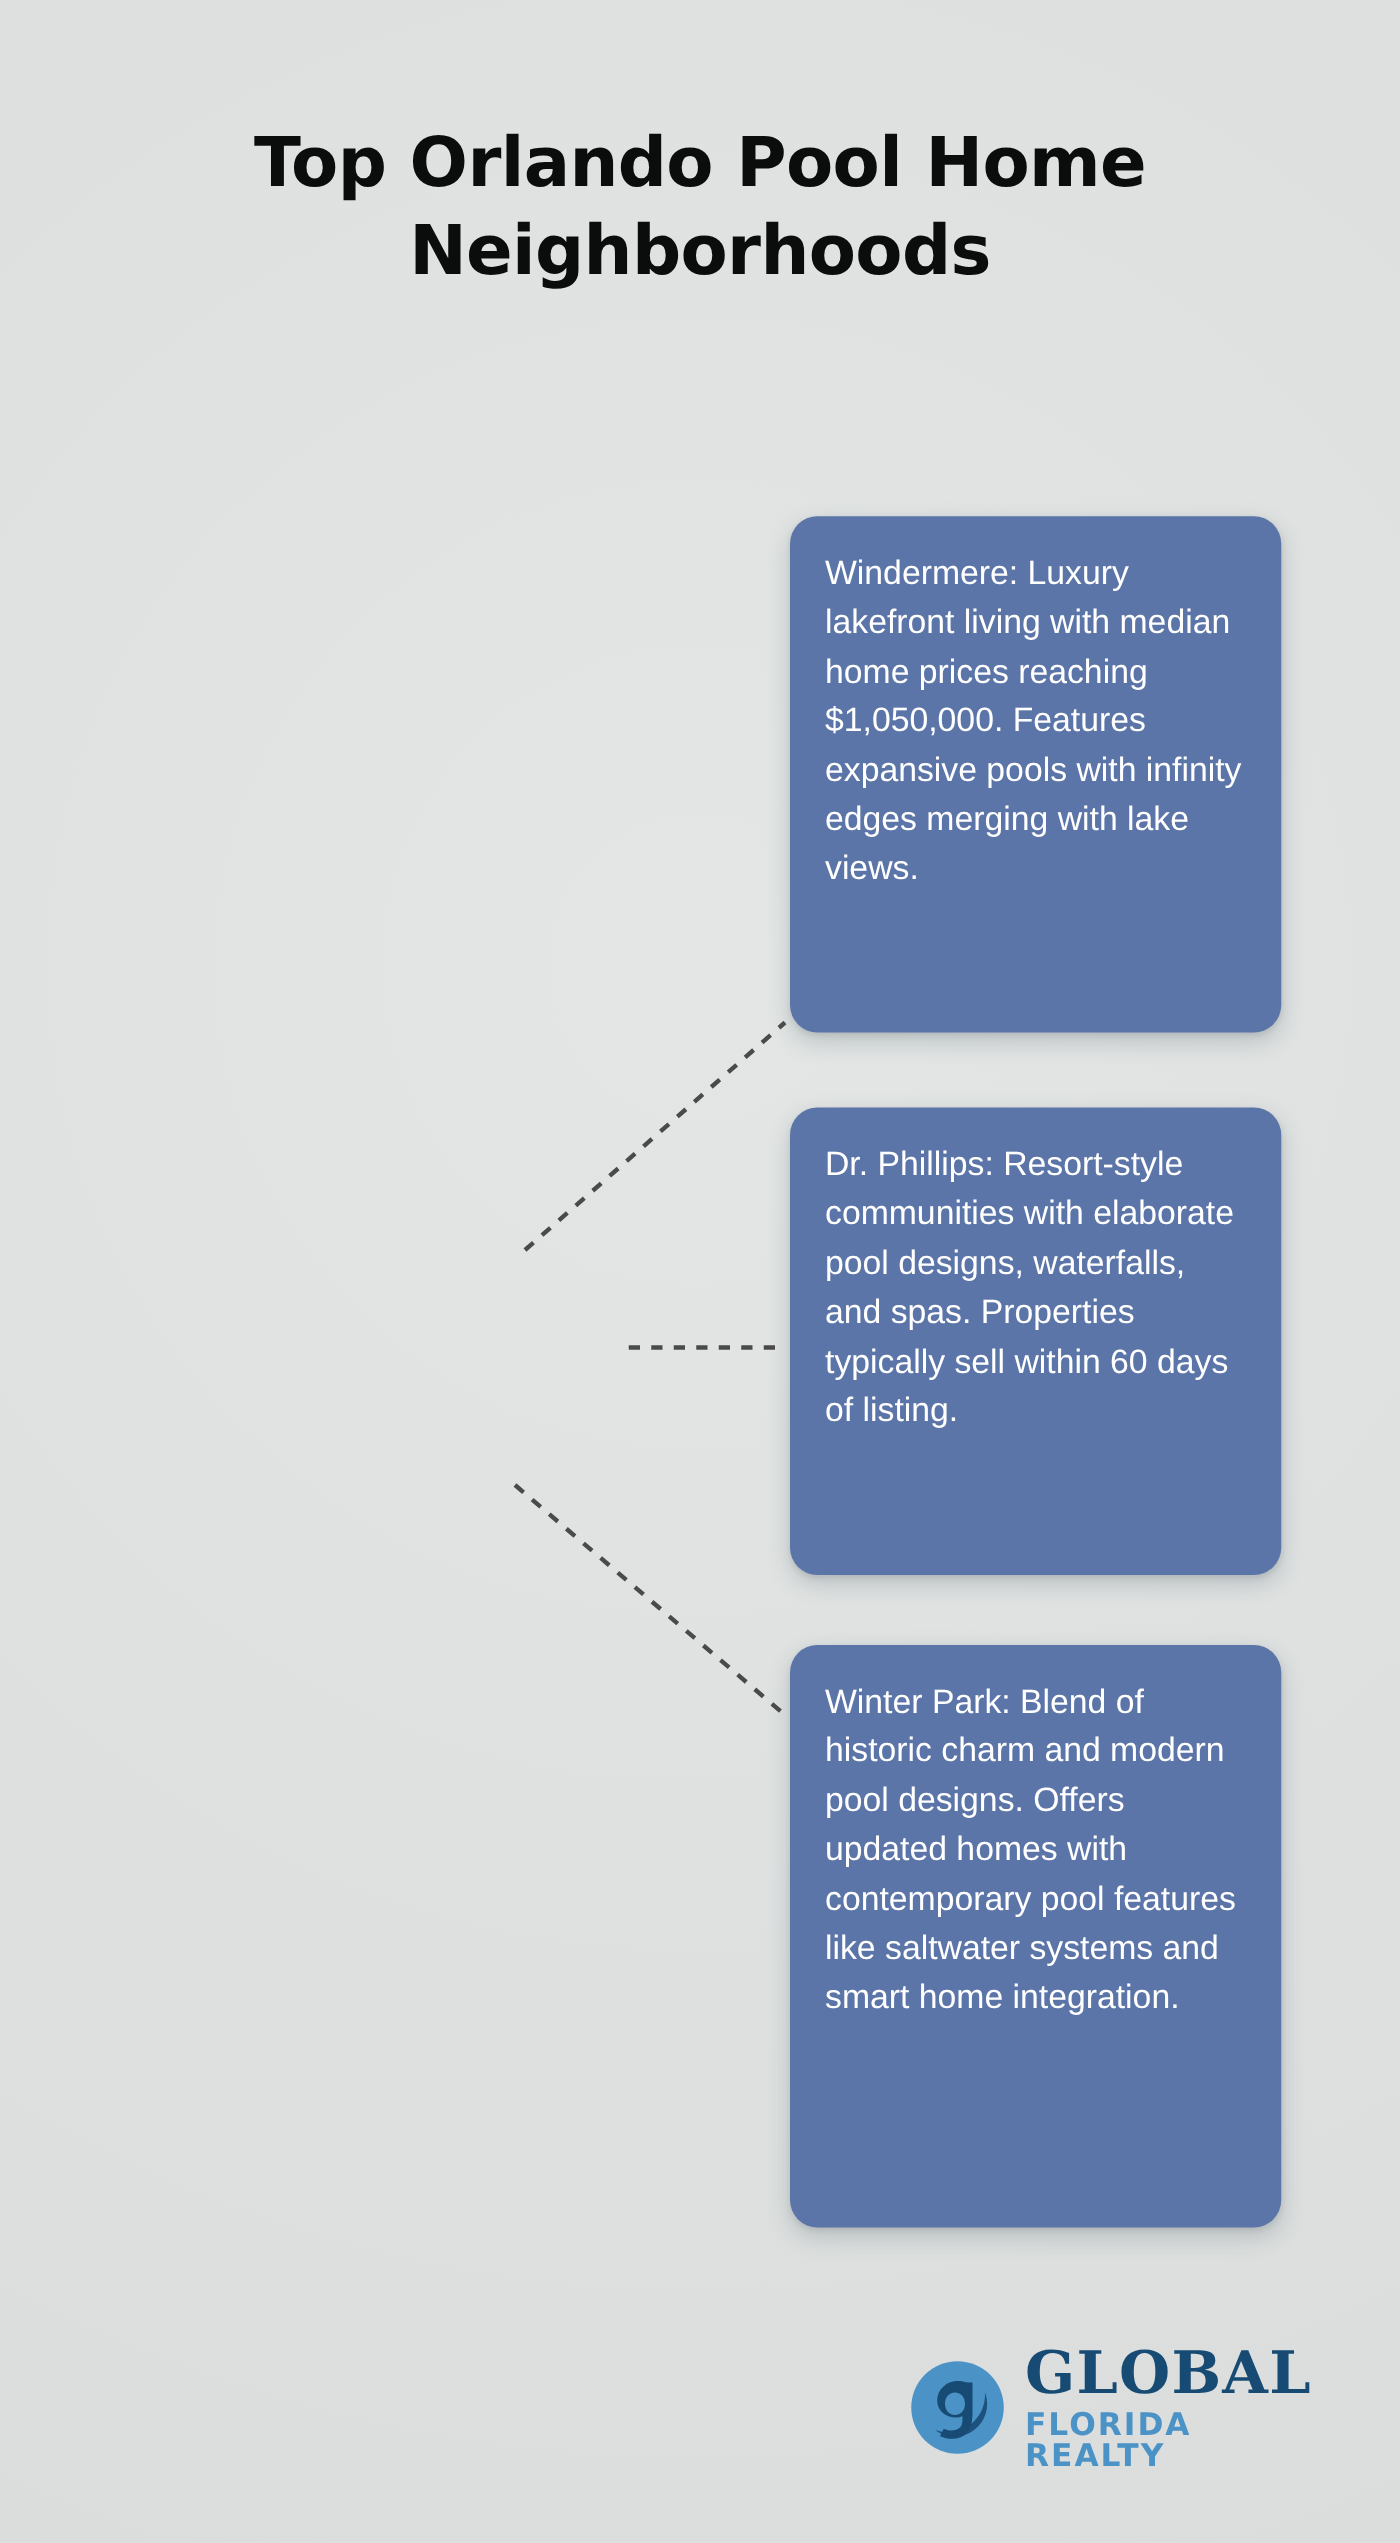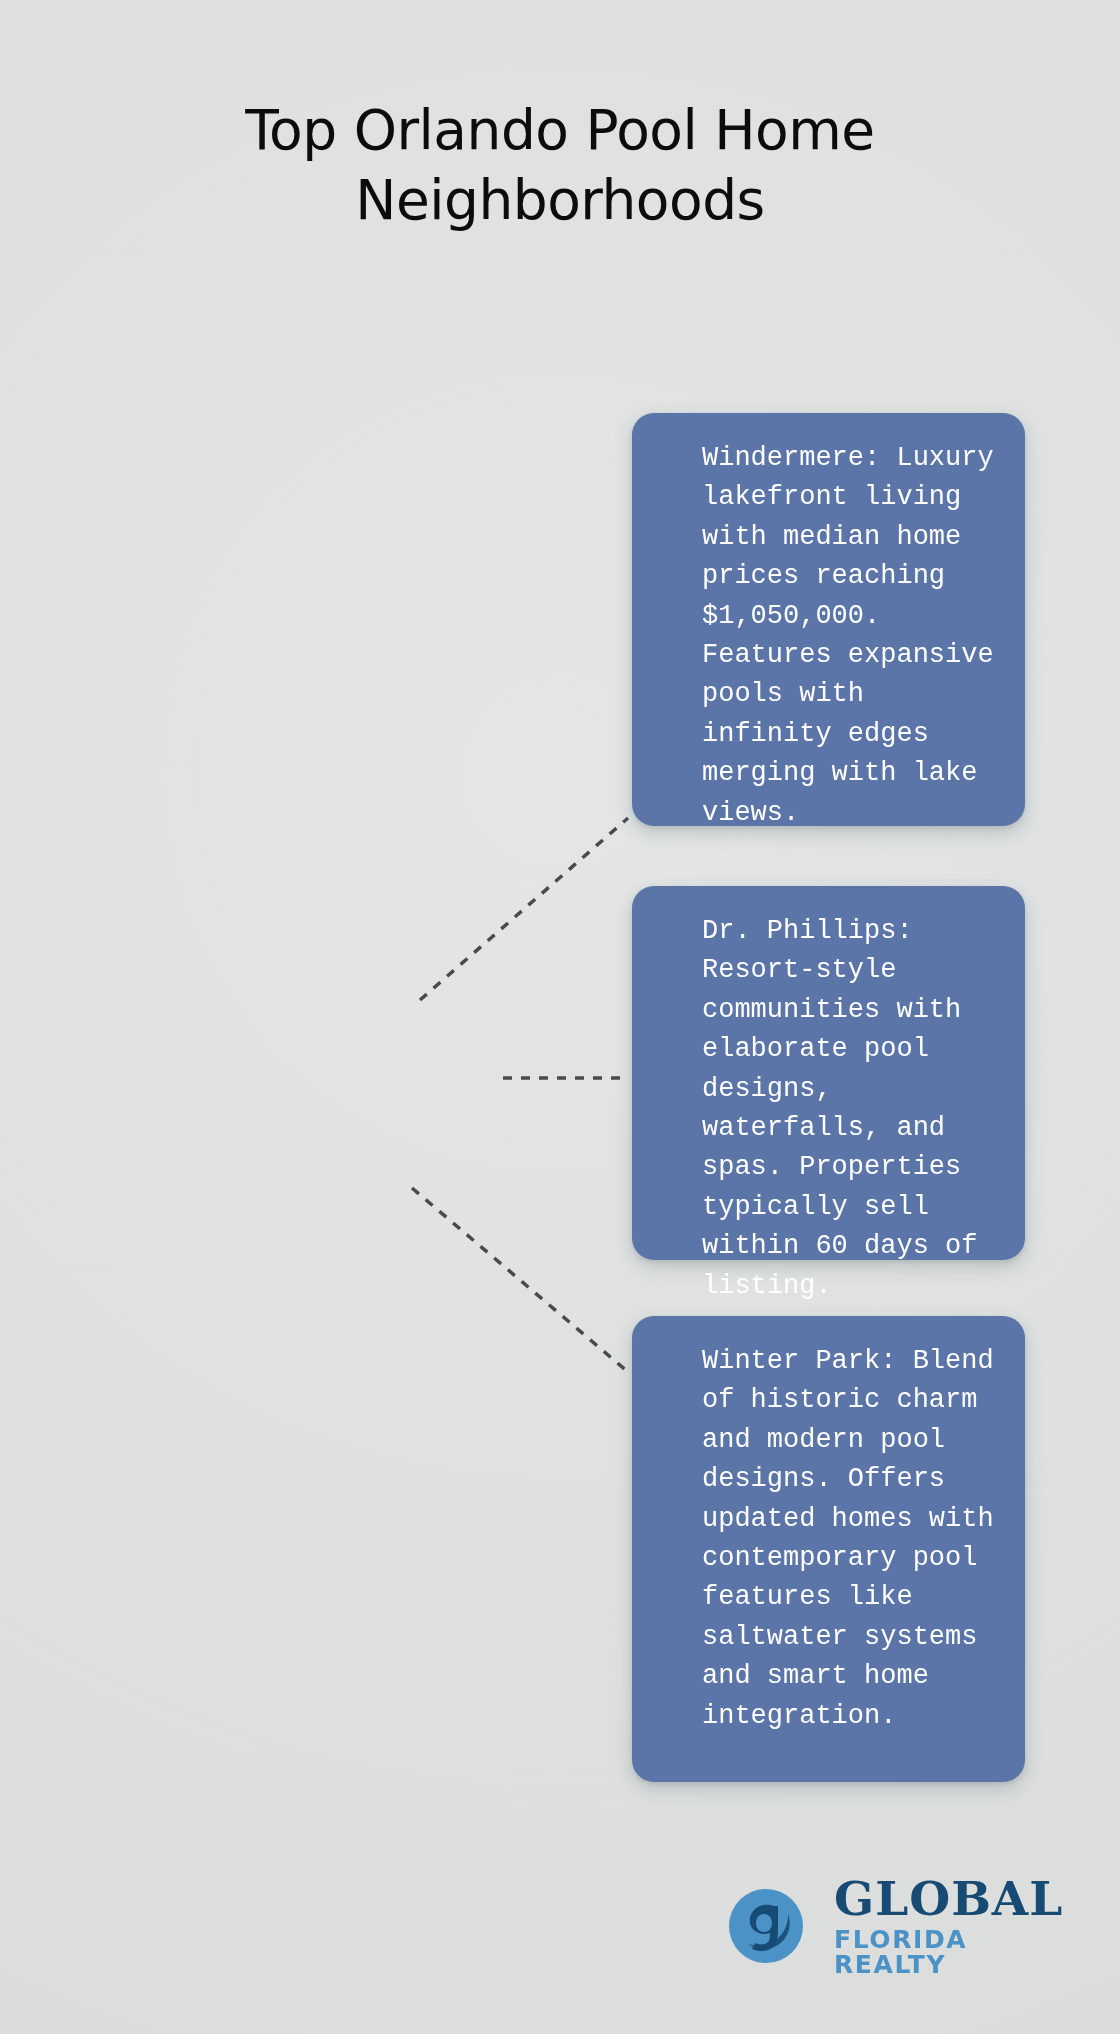--- a/index.html
+++ b/index.html
@@ -30,21 +30,21 @@
     top: 95px;
     width: 1120px;
     text-align: center;
     padding: 0 90px;
     box-sizing: border-box;
   }
   .title {
     font-family: "DejaVu Sans", sans-serif;
     font-size: 55px;
     line-height: 1.28;
-    font-weight: normal;
+    font-weight: bold;
     color: #0b0c0c;
     letter-spacing: -0.5px;
     margin: 0;
   }
 
   
   .diagram {
     position: absolute;
     left: 0;
     top: 0;
@@ -90,42 +90,41 @@
   .card {
     position: absolute;
     background: #5c75a8;
     border-radius: 22px;
     box-shadow: 0 7px 18px rgba(110,120,130,0.32),
                 0 2px 4px rgba(110,120,130,0.18);
     box-sizing: border-box;
     padding: 26px 28px 26px 28px;
   }
   .card-text {
-    font-family: Liberation Mono, monospace;
+    font-family: Liberation Sans, sans-serif;
     font-size: 27px;
     line-height: 1.46;
     color: #ffffff;
     display: block;
-    margin-left: 42px;
   }
 
   #card-0 { left: 632px; top: 413px;  width: 393px; height: 413px; }
   #card-1 { left: 632px; top: 886px;  width: 393px; height: 374px; }
   #card-2 { left: 632px; top: 1316px; width: 393px; height: 466px; }
 
   
   .logo {
     position: absolute;
     left: 728px;
     top: 1880px;
     width: 330px;
     height: 92px;
     display: flex;
     align-items: center;
-    gap: 30px;
+    gap: 16px;
   }
   .logo-mark {
     width: 76px;
     height: 76px;
     flex: 0 0 76px;
     position: relative;
   }
   .logo-words {
     display: flex;
     flex-direction: column;

